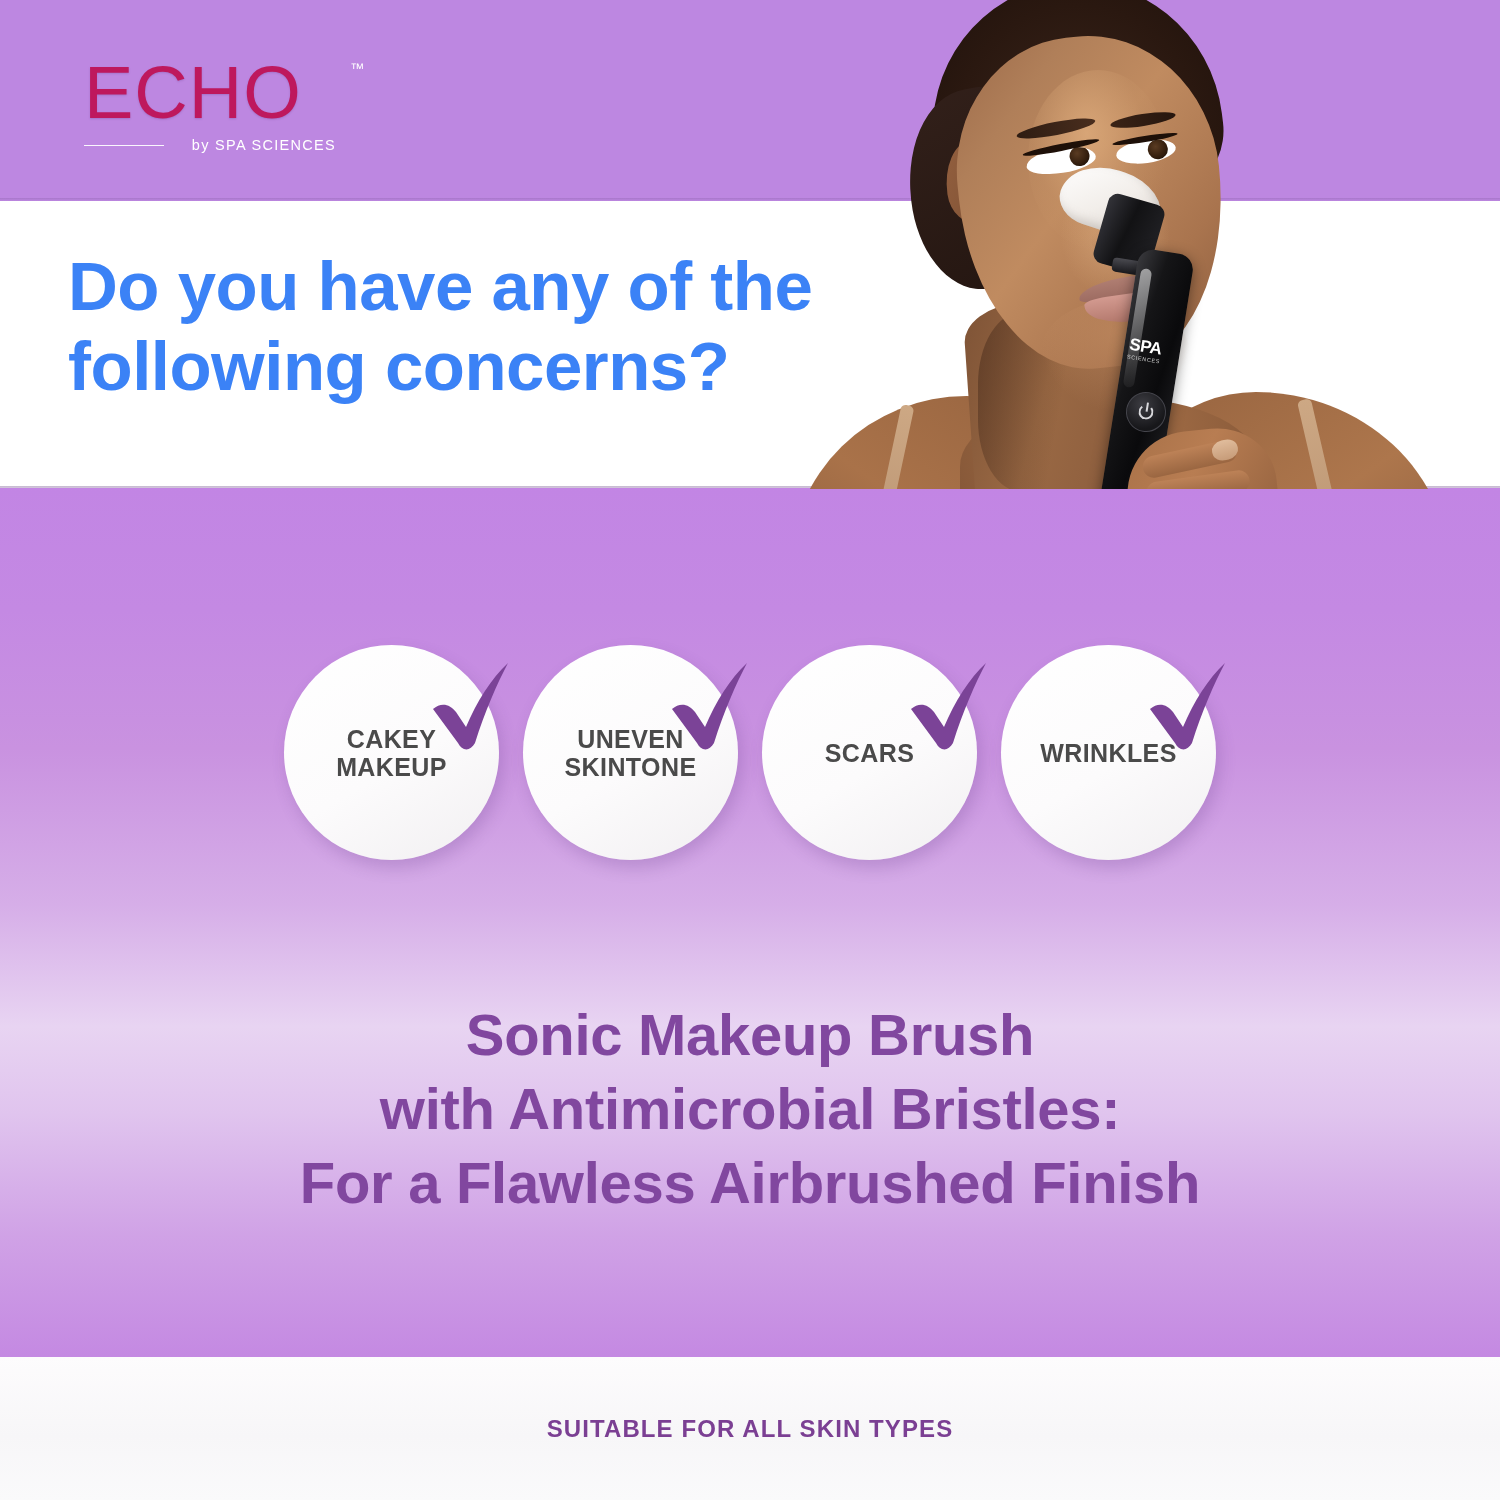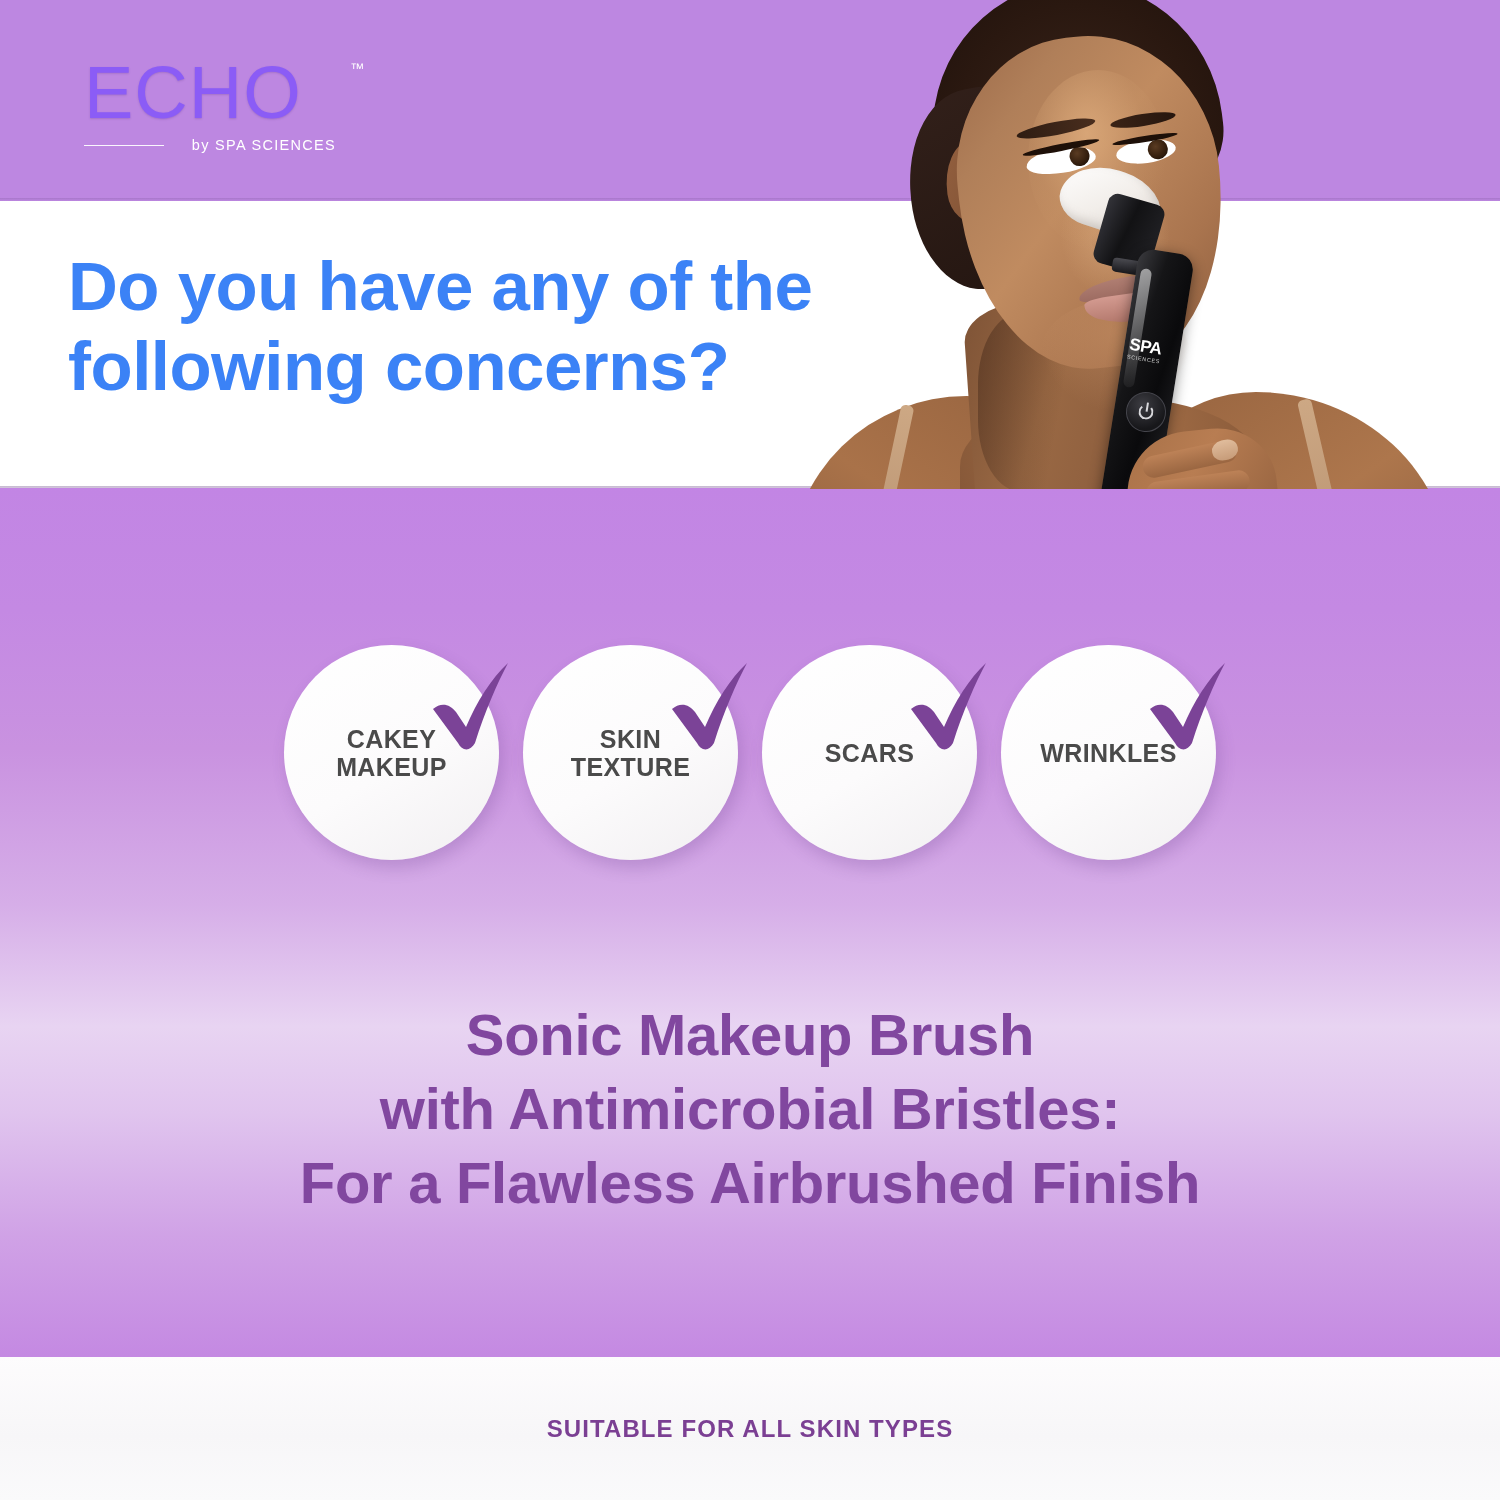--- a/index.html
+++ b/index.html
@@ -18,21 +18,21 @@
   }
   .top-band:after{
     content:""; position:absolute; left:0; bottom:0; width:100%; height:3px;
     background:linear-gradient(to bottom, rgba(120,80,150,.30), rgba(120,80,150,0));
   }
 
   
   .logo { position:absolute; left:84px; top:58px; width:260px; }
   .logo-word {
     font-size:74px; font-weight:400; letter-spacing:1px;
-    color:#8b5cf6; line-height:.95;
+    color:#be185d; line-height:.95;
     font-family:"Liberation Sans", sans-serif;
     position:relative; display:inline-block;
     text-shadow:0 1px 2px rgba(90,50,130,.25);
   }
   .logo-tm {
     position:absolute; right:-20px; top:2px;
     font-size:14px; color:#fff; font-weight:400;
   }
   .logo-sub-row {
     display:flex; align-items:center; gap:28px; margin-top:9px; width:252px;
@@ -412,22 +412,22 @@
       <div class="circle">
         <span class="circle-label">CAKEY
 MAKEUP</span>
       </div>
       <svg class="check" viewBox="0 0 92 96">
         <path d="M8 52 C16 45 25 47 31 55 L41 70 C52 44 66 22 83 6 C72 27 60 54 50 86 C45 95 37 94 33 86 Z" fill="#7B4397"></path>
       </svg>
     </div>
     <div class="circle-wrap">
       <div class="circle">
-        <span class="circle-label">SKIN
-TEXTURE</span>
+        <span class="circle-label">UNEVEN
+SKINTONE</span>
       </div>
       <svg class="check" viewBox="0 0 92 96">
         <path d="M8 52 C16 45 25 47 31 55 L41 70 C52 44 66 22 83 6 C72 27 60 54 50 86 C45 95 37 94 33 86 Z" fill="#7B4397"></path>
       </svg>
     </div>
     <div class="circle-wrap">
       <div class="circle">
         <span class="circle-label">SCARS</span>
       </div>
       <svg class="check" viewBox="0 0 92 96">

